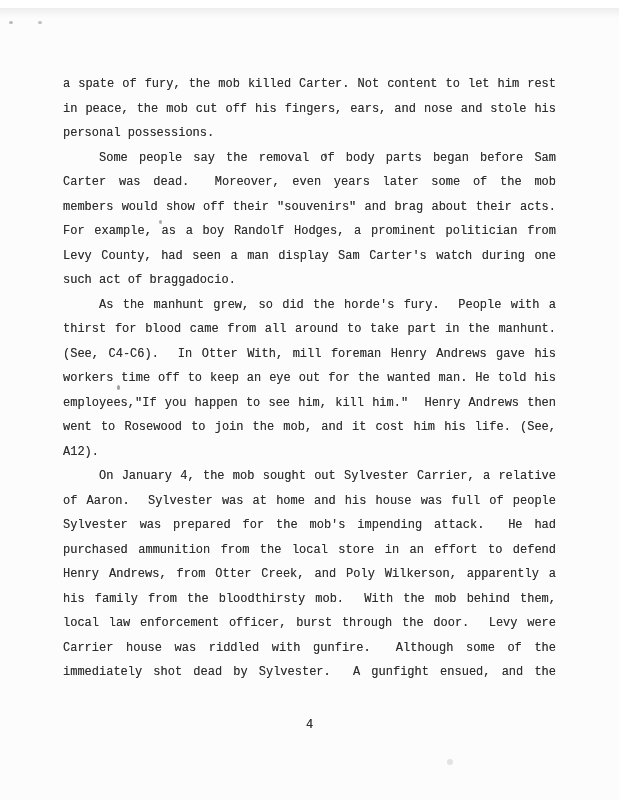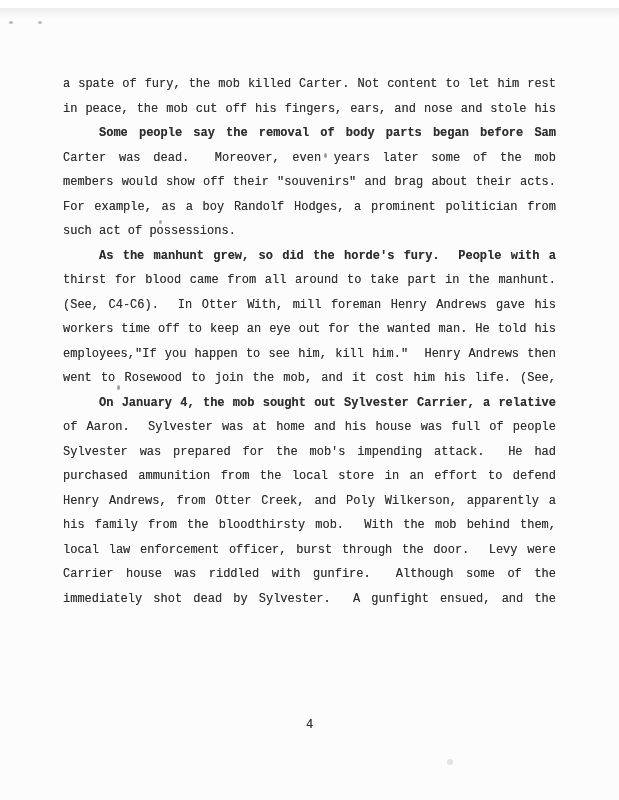--- a/index.html
+++ b/index.html
@@ -44,21 +44,20 @@
     min-height: 24.5px;
     text-shadow: 0 0 0.5px rgba(46,46,46,0.55);
   }
   .line.justify {
     text-align: justify;
     text-align-last: justify;
     text-justify: inter-word;
   }
   .line.indent {
     padding-left: 36px;
-    font-weight: bold;
   }
   .page-number {
     position: absolute;
     left: 63px;
     top: 705px;
     width: 493px;
     text-align: center;
     font-size: 12px;
     line-height: 24.5px;
     text-shadow: 0 0 0.5px rgba(46,46,46,0.55);
@@ -84,31 +83,34 @@
   <div class="speck s1"></div>
   <div class="speck s2"></div>
   <div class="speck s3"></div>
   <div class="speck s4"></div>
   <div class="speck s5"></div>
   <div class="speck s6"></div>
 
   <div class="text-block">
       <div class="line justify">a spate of fury, the mob killed Carter. Not content to let him rest</div>
       <div class="line justify">in peace, the mob cut off his fingers, ears, and nose and stole his</div>
+      <div class="line">personal possessions.</div>
       <div class="line justify indent">Some people say the removal of body parts began before Sam</div>
       <div class="line justify">Carter was dead.  Moreover, even years later some of the mob</div>
       <div class="line justify">members would show off their "souvenirs" and brag about their acts.</div>
       <div class="line justify">For example, as a boy Randolf Hodges, a prominent politician from</div>
-      <div class="line">such act of possessions.</div>
+      <div class="line justify">Levy County, had seen a man display Sam Carter's watch during one</div>
+      <div class="line">such act of braggadocio.</div>
       <div class="line justify indent">As the manhunt grew, so did the horde's fury.  People with a</div>
       <div class="line justify">thirst for blood came from all around to take part in the manhunt.</div>
       <div class="line justify">(See, C4-C6).  In Otter With, mill foreman Henry Andrews gave his</div>
       <div class="line justify">workers time off to keep an eye out for the wanted man. He told his</div>
       <div class="line justify">employees,"If you happen to see him, kill him."  Henry Andrews then</div>
       <div class="line justify">went to Rosewood to join the mob, and it cost him his life. (See,</div>
+      <div class="line">A12).</div>
       <div class="line justify indent">On January 4, the mob sought out Sylvester Carrier, a relative</div>
       <div class="line justify">of Aaron.  Sylvester was at home and his house was full of people</div>
       <div class="line justify">Sylvester was prepared for the mob's impending attack.  He had</div>
       <div class="line justify">purchased ammunition from the local store in an effort to defend</div>
       <div class="line justify">Henry Andrews, from Otter Creek, and Poly Wilkerson, apparently a</div>
       <div class="line justify">his family from the bloodthirsty mob.  With the mob behind them,</div>
       <div class="line justify">local law enforcement officer, burst through the door.  Levy were</div>
       <div class="line justify">Carrier house was riddled with gunfire.  Although some of the</div>
       <div class="line justify">immediately shot dead by Sylvester.  A gunfight ensued, and the</div>
     </div>

